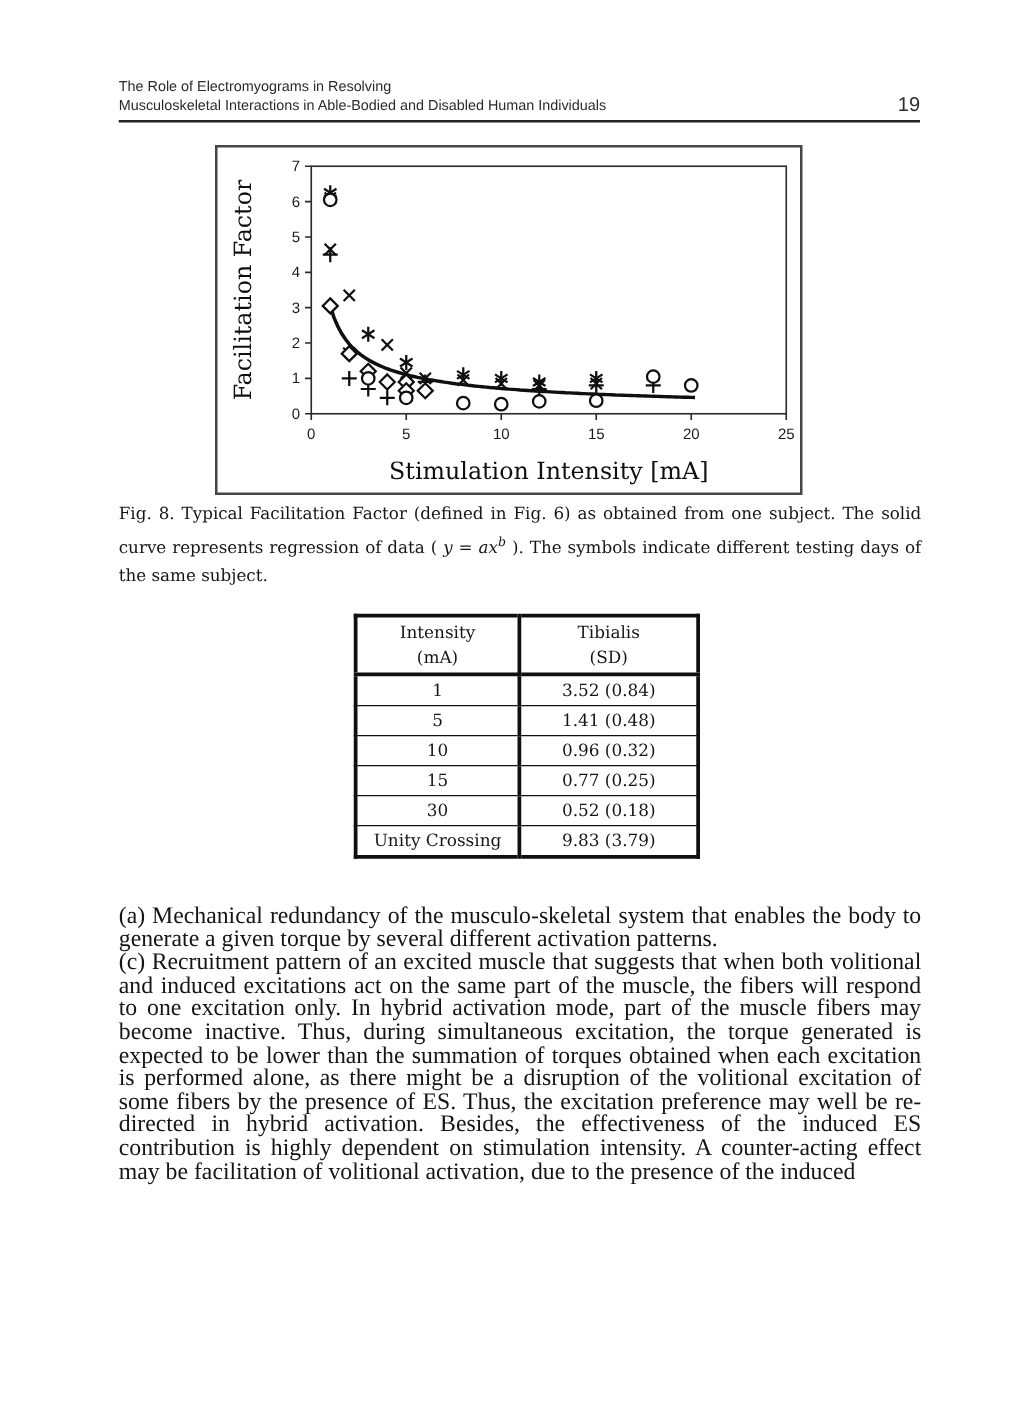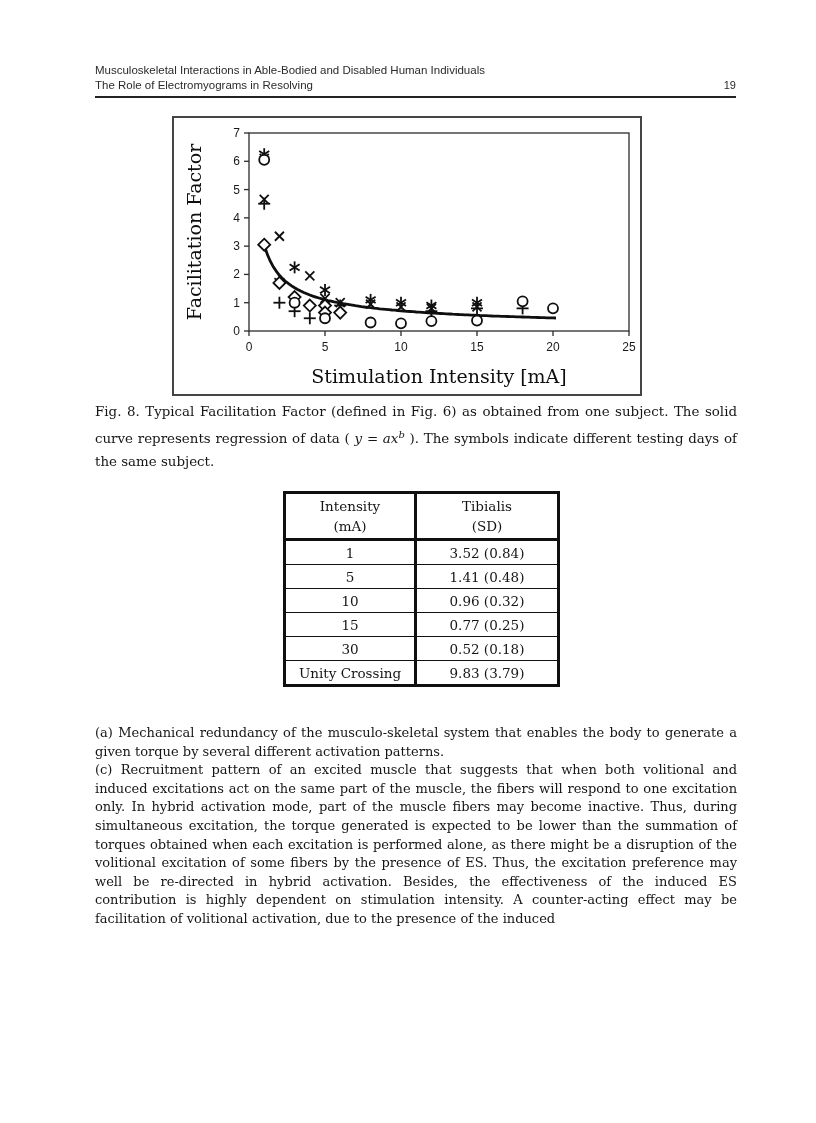--- a/index.html
+++ b/index.html
@@ -13,42 +13,42 @@
   }
   
   .header{
     position:absolute;left:95px;top:63px;width:641px;
     display:flex;justify-content:space-between;align-items:flex-end;
     border-bottom:2.5px solid #222;
     padding-bottom:4px;
     font-family:"Liberation Sans",sans-serif;
     font-size:11.5px;line-height:14.5px;color:#2b2b2b;
   }
-  .page-num{font-size:11px;color:#2b2b2b;}
+  .page-num{font-size:16px;color:#2b2b2b;}
   
   .figure-box{
     position:absolute;left:172px;top:116px;width:470px;height:280px;
     border:2px solid #454545;box-sizing:border-box;background:#fff;
   }
   .tick{font-family:"Liberation Sans",sans-serif;font-size:12px;fill:#1a1a1a;}
   .axis-title{font-family:"DejaVu Serif",serif;font-size:19px;fill:#0e0e0e;}
   
   .fig-caption{
     position:absolute;left:95px;top:400px;width:642px;
     font-size:13.4px;line-height:23px;text-align:justify;margin:0;
   }
   .fig-caption sup{font-size:10px;font-style:italic;}
   .fig-caption i{font-style:italic;margin-top:28px;}
   .table-caption{
     position:absolute;left:95px;top:679px;width:642px;
     font-size:13.4px;line-height:18.5px;margin:0;
   }
   .body-text{
     position:absolute;left:95px;top:724px;width:642px;
-    font-size:13px;line-height:18.6px;text-align:justify;
+    font-size:19px;line-height:18.6px;text-align:justify;font-family:Liberation Serif, serif;
   }
   .body-text p{margin:0;}
   
   .data-table{
     position:absolute;left:283px;top:491px;
     border-collapse:collapse;border:3px solid #101010;
     font-size:13.5px;color:#151515;background:#fff;
   }
   .data-table th,.data-table td{
     border:1.5px solid #101010;text-align:center;
@@ -58,22 +58,22 @@
   .data-table th:first-child,.data-table td:first-child{border-right:3px solid #101010;width:116px;}
   .data-table th:last-child,.data-table td:last-child{width:128px;}
 </style>
 </head>
 <body>
 
 <div class="page">
 
   <div class="header">
     <div>
+      <div>The Role of Electromyograms in Resolving</div>
       <div>Musculoskeletal Interactions in Able-Bodied and Disabled Human Individuals</div>
-      <div>The Role of Electromyograms in Resolving</div>
     </div>
     <div class="page-num">19</div>
   </div>
 
   <div class="figure-box">
     <svg id="chart-svg" width="466" height="276" viewBox="0 0 466 276">
         <rect x="75" y="15" width="380" height="198" fill="none" stroke="#2b2b2b" stroke-width="1.3"></rect>
         <line x1="70" y1="213" x2="75" y2="213" stroke="#2b2b2b" stroke-width="1.3"></line>
         <text x="66" y="217" text-anchor="end" class="tick">0</text>
         <line x1="70" y1="184.7142857142857" x2="75" y2="184.7142857142857" stroke="#2b2b2b" stroke-width="1.3"></line>

